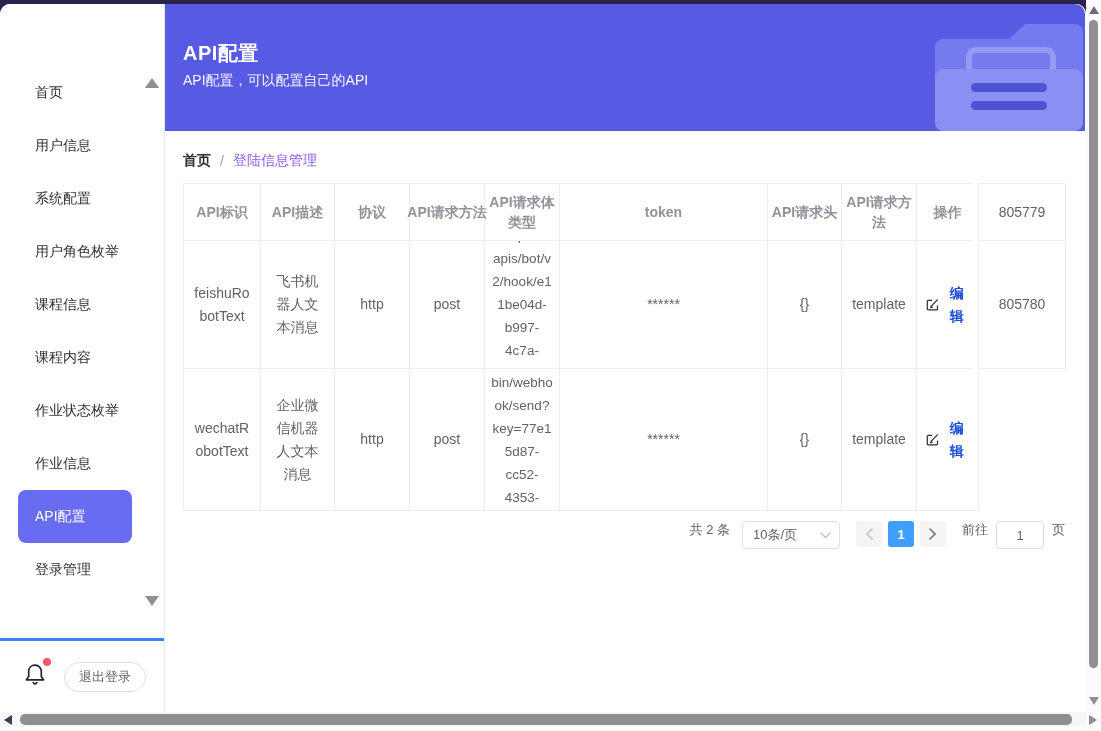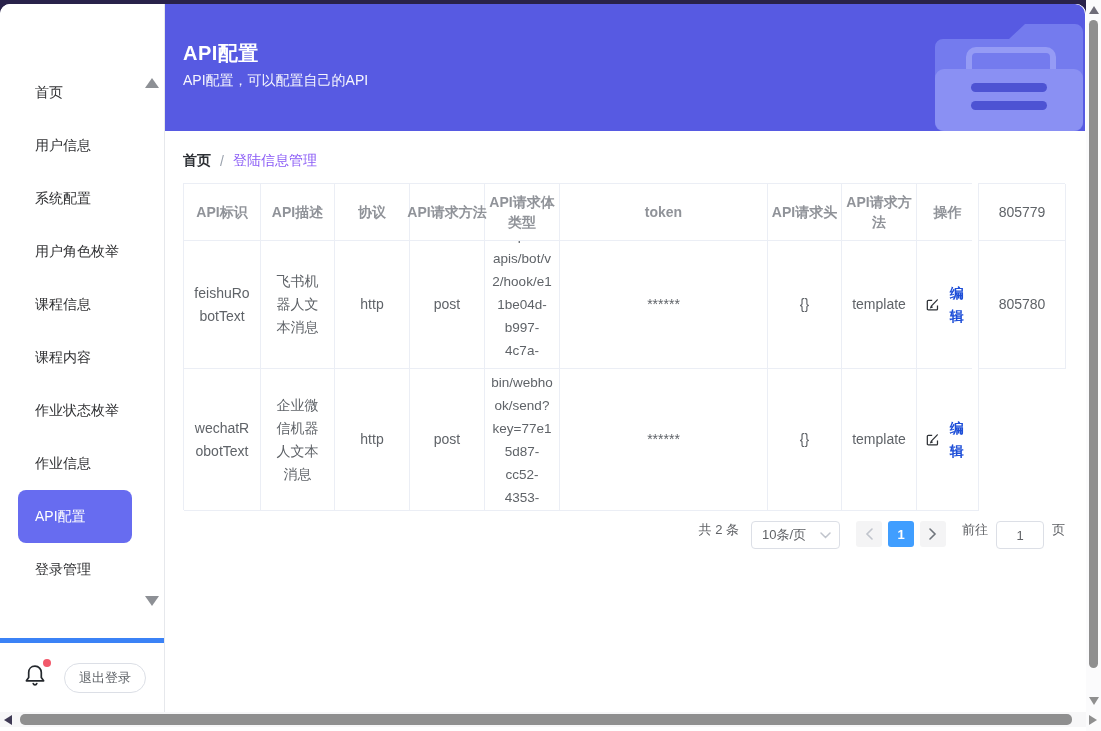--- a/index.html
+++ b/index.html
@@ -16,21 +16,21 @@
   .menu-item { position:relative; height:53px; display:flex; align-items:center;
     margin:0 32px 0 18px; padding-left:17px; font-size:14px; color:#303133;
     border-radius:8px; cursor:pointer; white-space:nowrap; }
   .menu-item.active { background:#676cf0; color:#fff; }
   .caret-up, .caret-down { position:absolute; left:145px; width:0; height:0; cursor:pointer; }
   .caret-up { top:74px; border-left:7px solid transparent; border-right:7px solid transparent;
     border-bottom:10px solid #8d9095; }
   .caret-down { top:592px; border-left:7px solid transparent; border-right:7px solid transparent;
     border-top:10px solid #8d9095; }
   .side-footer { position:absolute; top:634px; left:0; width:164px; height:74px;
-    border-top:5px solid #3b82f6; display:flex; align-items:center; }
+    border-top:3px solid #3b82f6; display:flex; align-items:center; }
   .bell-wrap { position:relative; margin-left:23px; cursor:pointer; }
   .bell-dot { position:absolute; top:-3px; right:-4px; width:8px; height:8px;
     border-radius:50%; background:#f2596b; }
   .logout-btn { margin-left:17px; width:82px; height:30px; border:1px solid #dcdfe6;
     border-radius:15px; background:#fff; font-size:13px; color:#5f6368;
     display:flex; align-items:center; justify-content:center; cursor:pointer; }
 
   
   .main { position:absolute; top:0; left:165px; width:921px; height:727px; background:#fff; }
   .hero { position:relative; width:920px; height:127px; background:#575ae2;
@@ -59,21 +59,21 @@
   .cell.url { font-size:13.5px; padding:6px 5px; }
   .gap-strip { position:absolute; top:179px; left:807px; width:6px; height:327px;
     background:#fff; z-index:3; }
   .edit-btn { display:flex; align-items:center; gap:5px; color:#1d4ed8;
     font-weight:bold; cursor:pointer; }
 
   
   .pager { position:absolute; top:517px; right:21px; height:30px; display:flex;
     font-size:13px; color:#606266; }
   .pg-total { margin-right:12px; }
-  .pg-size { width:89px; height:28px; border:1px solid #dcdfe6; border-radius:4px;
+  .pg-size { width:98px; height:28px; border:1px solid #dcdfe6; border-radius:4px;
     display:flex; align-items:center; padding-left:10px; cursor:pointer; position:relative; }
   .pg-size .chev { position:absolute; right:8px; top:10px; }
   .pg-btn { width:26px; height:26px; border-radius:3px; background:#f4f4f5;
     display:flex; align-items:center; justify-content:center; cursor:pointer; }
   .pg-prev { margin-left:16px; }
   .pg-page { width:26px; height:26px; margin:0 6px; border-radius:3px; background:#409eff;
     color:#fff; font-weight:bold; display:flex; align-items:center; justify-content:center;
     cursor:pointer; }
   .pg-goto { margin-left:16px;font-family:Liberation Mono, monospace; }
   .pg-input { width:48px; height:28px; margin:0 8px; border:1px solid #dcdfe6;

